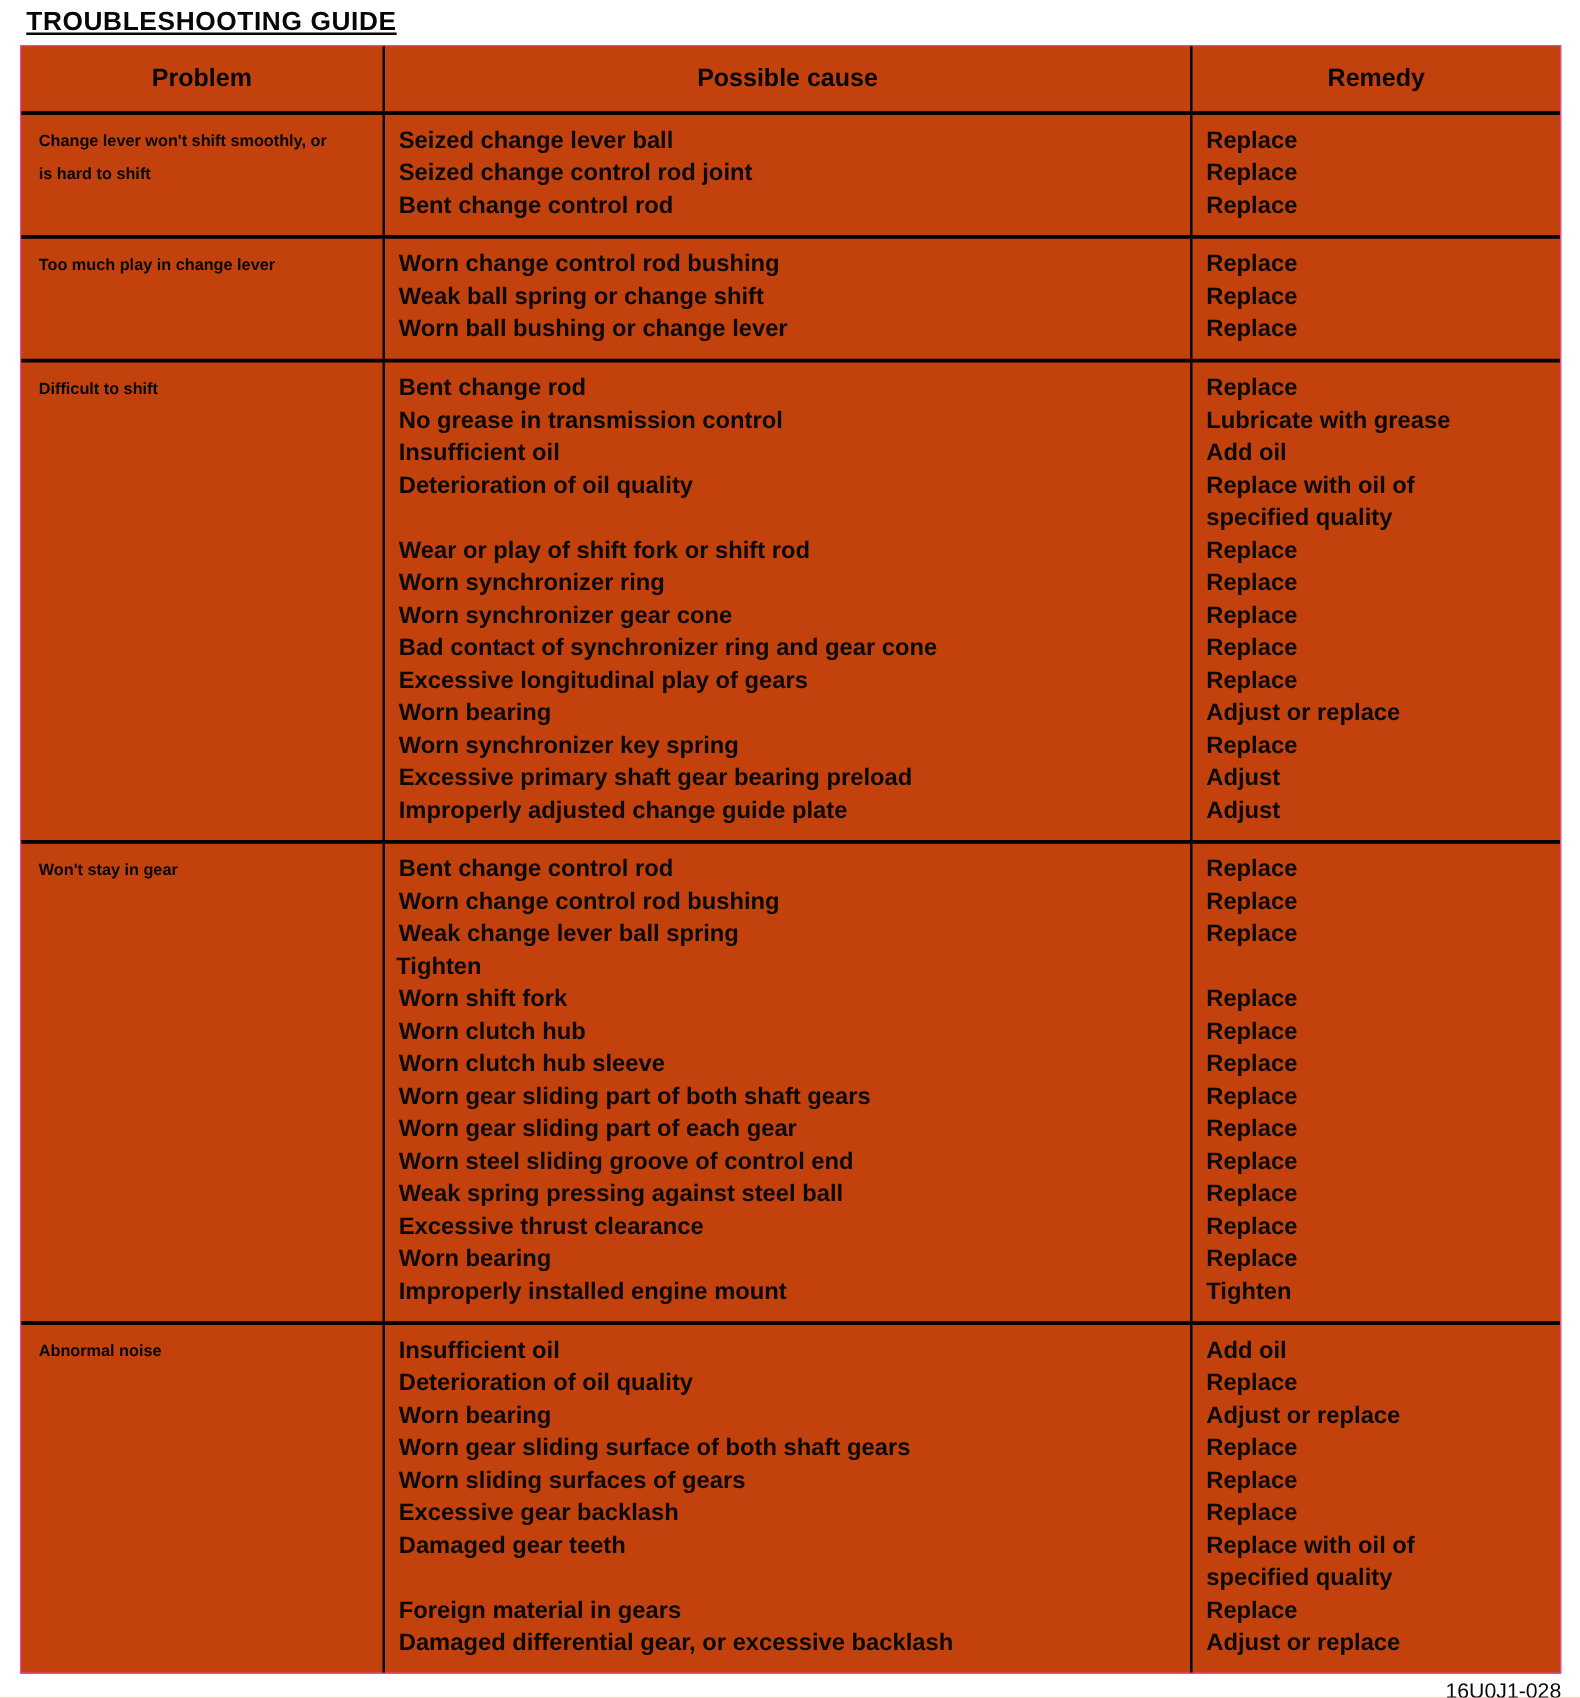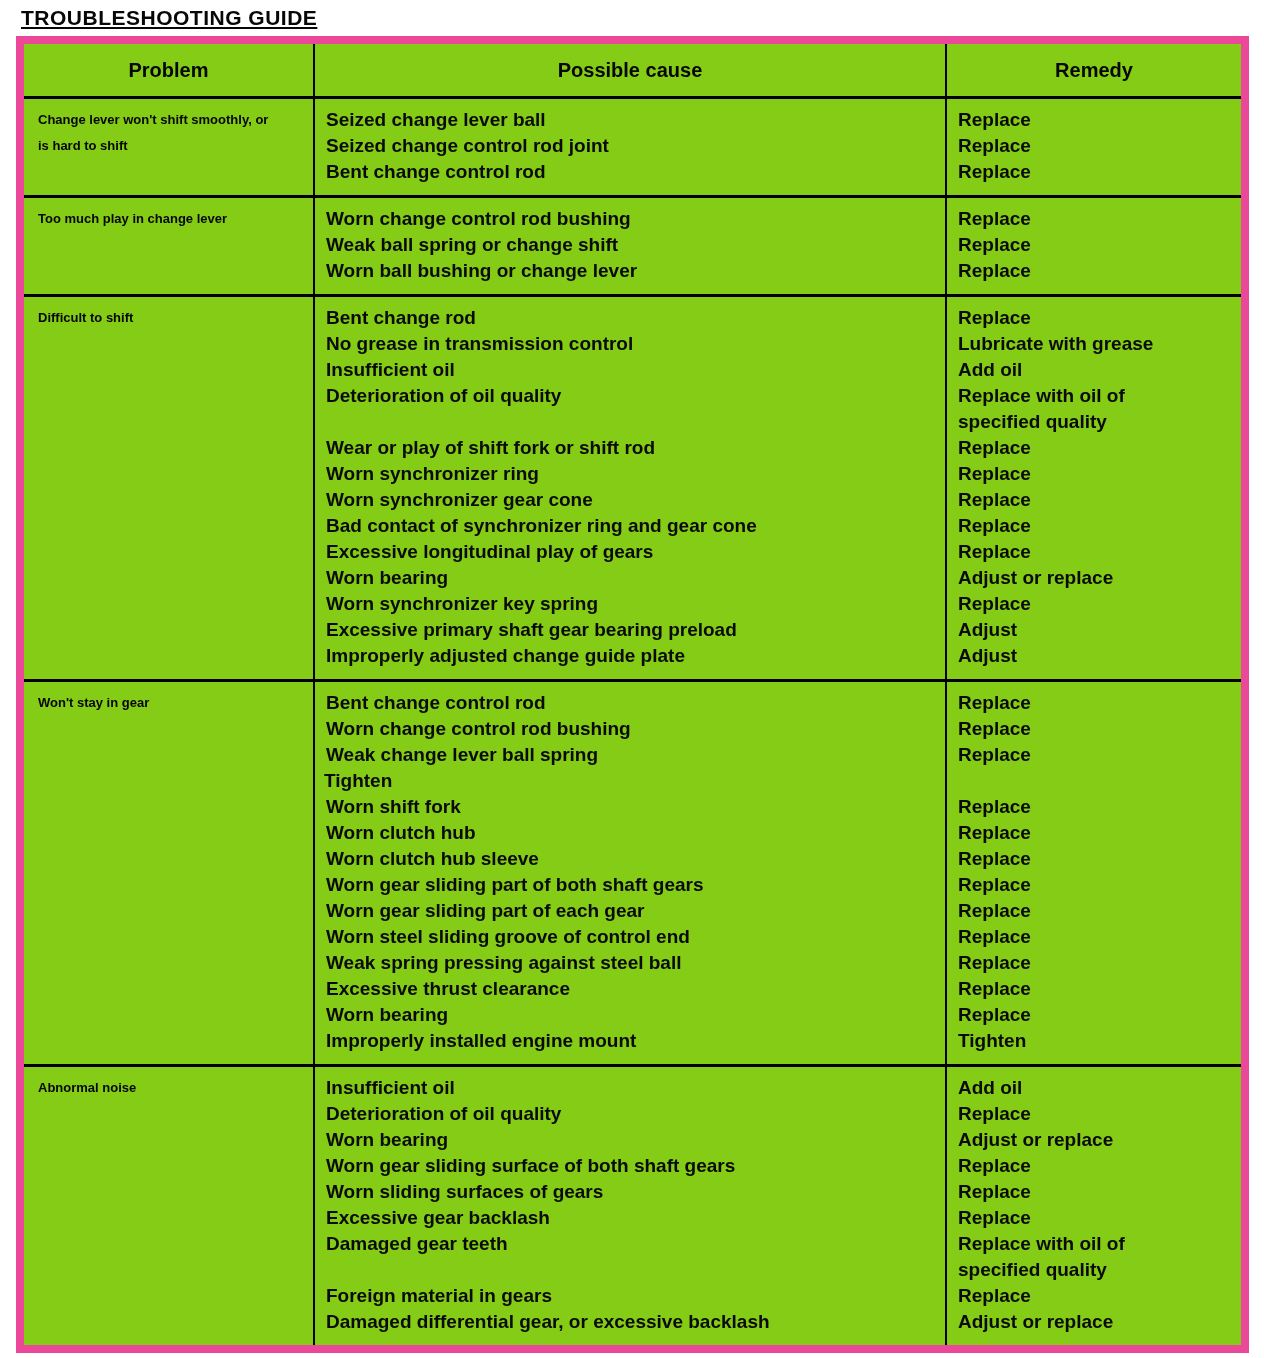--- a/index.html
+++ b/index.html
@@ -16,23 +16,23 @@
     font-size: 21px;
     font-weight: bold;
     letter-spacing: 0.5px;
     margin: 6px 0 6px 21px;
     color: #070707;
     text-decoration: underline;
   }
   .ts-table {
     margin-left: 16px;
     width: 1233px;
-    border: 8px solid #ec4899;
+    border: 1px solid #ec4899;
     box-sizing: border-box;
-    background: #84cc16;
+    background: #c2410c;
   }
   .thead {
     position: relative;
     display: flex;
     height: 52px;
     align-items: center;
     border-bottom: 3px solid #000;
   }
   .thead .hcell {
     font-weight: bold;

